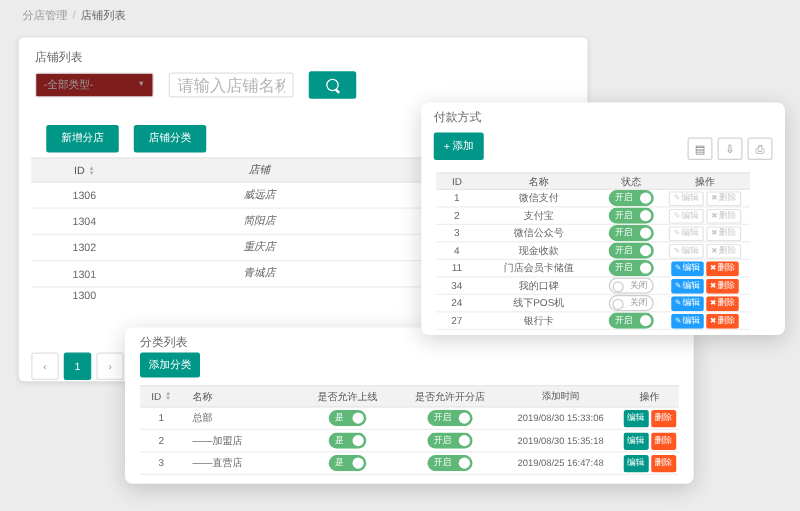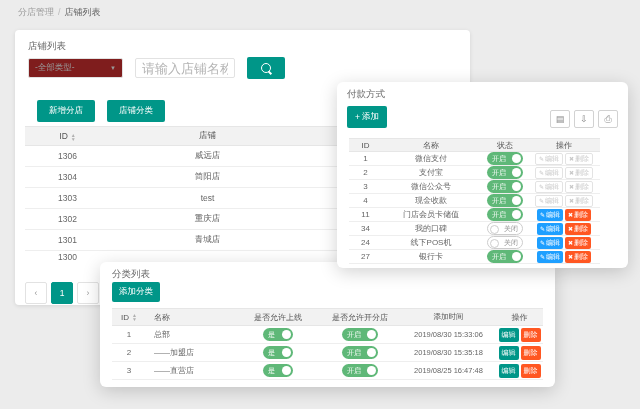--- a/index.html
+++ b/index.html
@@ -37,21 +37,21 @@
   .sc-btn1{position:absolute;left:22px;top:70px;width:58px;height:22px;}
   .sc-btn2{position:absolute;left:92px;top:70px;width:58px;height:22px;}
 
   .tbl{position:absolute;font-size:8.5px;}
   .sc-tbl{left:10px;top:96px;width:435px;}
   .trow{display:flex;align-items:center;border-bottom:1px solid #eee;box-sizing:border-box;}
   .thead{background:#f2f2f2;border-top:1px solid #e6e6e6;border-bottom:1px solid #e6e6e6;color:#555;}
   .cell{text-align:center;overflow:hidden;white-space:nowrap;}
   .sc-tbl .trow{height:21px;}
   .sc-tbl .thead{height:20px;}
-  .c-id{width:85px;} .c-name{width:195px;} .c-cat{width:155px;}
+  .c-id{width:85px;} .c-name{width:195px;font-style:italic;} .c-cat{width:155px;}
   .row-clip{height:12px !important;overflow:hidden;border-bottom:none;}
   .sort{display:inline-flex;flex-direction:column;margin-left:3px;vertical-align:middle;}
   .sort i{font-style:normal;font-size:5px;line-height:4px;color:#b0b0b0;}
 
   .pg{position:absolute;left:10px;top:252px;display:flex;align-items:center;gap:4px;font-size:8.5px;}
   .pg .pbox{width:20px;height:20px;border:1px solid #e2e2e2;background:#fff;border-radius:2px;display:flex;align-items:center;justify-content:center;color:#999;cursor:pointer;}
   .pg .pcur{background:#009688;border-color:#009688;color:#fff;}
   .pg .ptext{color:#888;margin:0 2px;}
   .pg .pinput{width:22px;height:18px;border:1px solid #e2e2e2;border-radius:2px;text-align:center;font-size:8.5px;color:#666;outline:none;font-family:inherit;background:#fff;}
 
@@ -131,25 +131,20 @@
       <div class="cell c-id">1306</div>
       <div class="cell c-name">威远店</div>
       <div class="cell c-cat"></div>
     </div>
     <div class="trow">
       <div class="cell c-id">1304</div>
       <div class="cell c-name">简阳店</div>
       <div class="cell c-cat"></div>
     </div>
     <div class="trow">
-      <div class="cell c-id">1303</div>
-      <div class="cell c-name">test</div>
-      <div class="cell c-cat"></div>
-    </div>
-    <div class="trow">
       <div class="cell c-id">1302</div>
       <div class="cell c-name">重庆店</div>
       <div class="cell c-cat"></div>
     </div>
     <div class="trow">
       <div class="cell c-id">1301</div>
       <div class="cell c-name">青城店</div>
       <div class="cell c-cat"></div>
     </div>
     <div class="trow row-clip">

